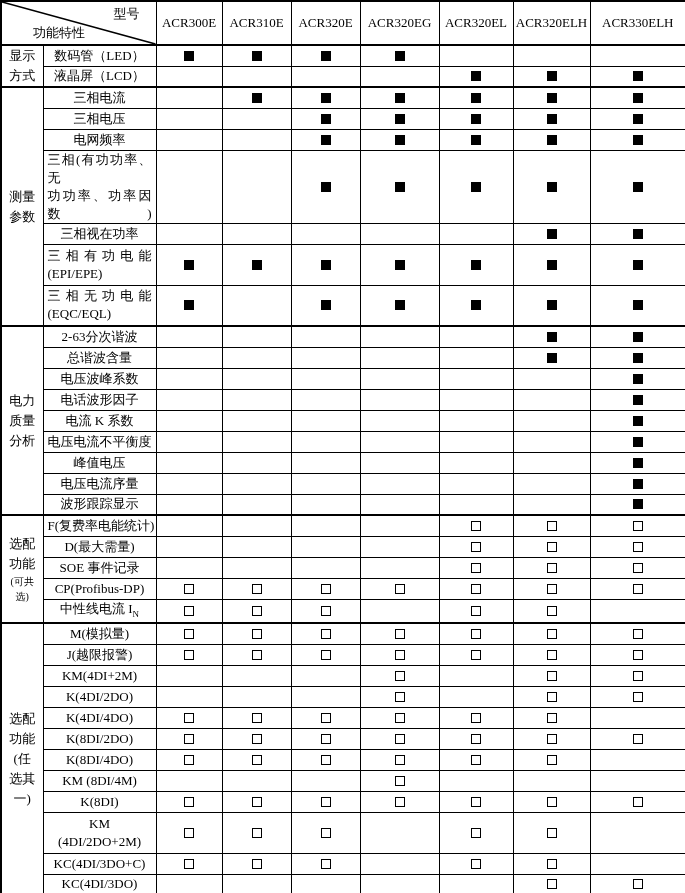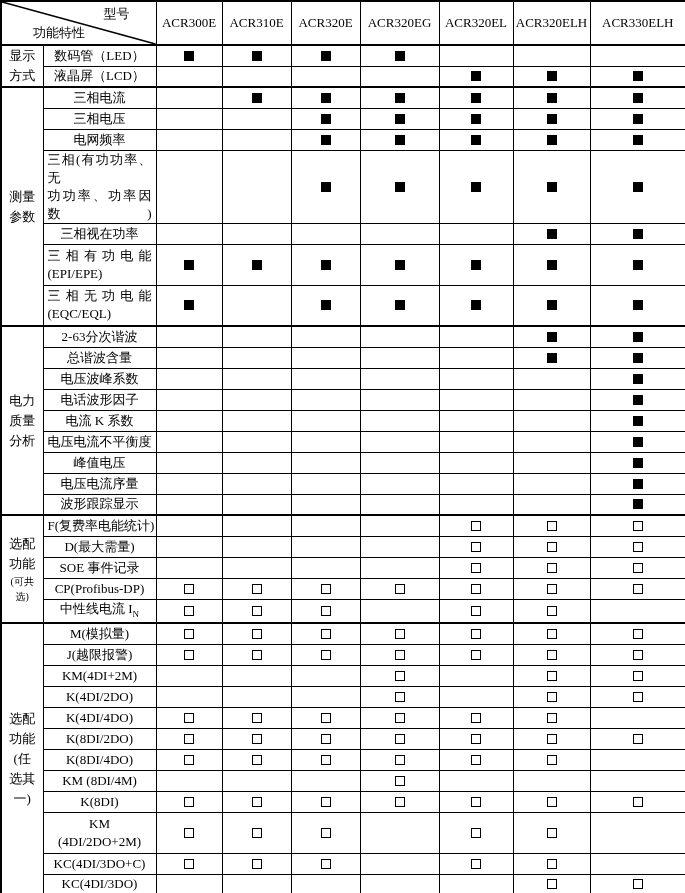--- a/index.html
+++ b/index.html
@@ -5,21 +5,21 @@
   html,body{margin:0;padding:0;background:#ffffff;}
   body{width:685px;height:893px;color:#000;font-family:"Liberation Serif","DejaVu Serif",serif;}
   table{border-collapse:collapse;table-layout:fixed;width:685px;height:891px;border:2px solid #000;}
   th,td{border:1px solid #000;padding:0;overflow:hidden;}
   tr.gstart > th, tr.gstart > td{border-top:2px solid #000;}
   thead tr{height:44px;}
   thead th{font-weight:normal;font-size:13px;}
   th.model{text-align:center;}
   th.corner{position:relative;}
   th.corner svg{position:absolute;left:0;top:0;width:100%;height:100%;display:block;}
-  th.corner .m{position:absolute;top:3px;right:26px;font-size:13px;}
+  th.corner .m{position:absolute;top:3px;right:16px;font-size:13px;}
   th.corner .f{position:absolute;bottom:2px;left:7px;font-size:13px;margin-left:24px;}
   td.glabel{font-size:13px;text-align:center;vertical-align:middle;}
   td.glabel div{line-height:20px;}
   td.glabel div.small{font-size:10px;line-height:15px;}
   td.feature{font-size:13px;vertical-align:middle;padding:0 4px;}
   td.feature .line{line-height:18px;text-align:center;white-space:nowrap;}
   td.feature .line.just{text-align:justify;text-align-last:justify;white-space:normal;}
   td.feature .line.left{text-align:left;}
   td.cell{vertical-align:middle;}
   .mk-f{width:10px;height:10px;background:#000;margin:0 auto;}

